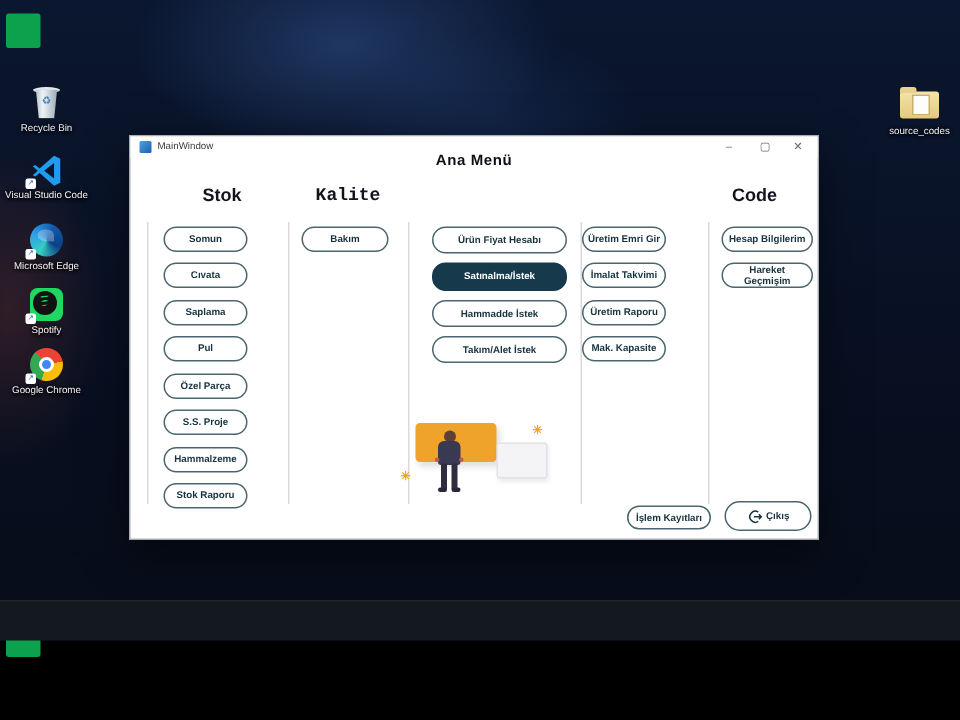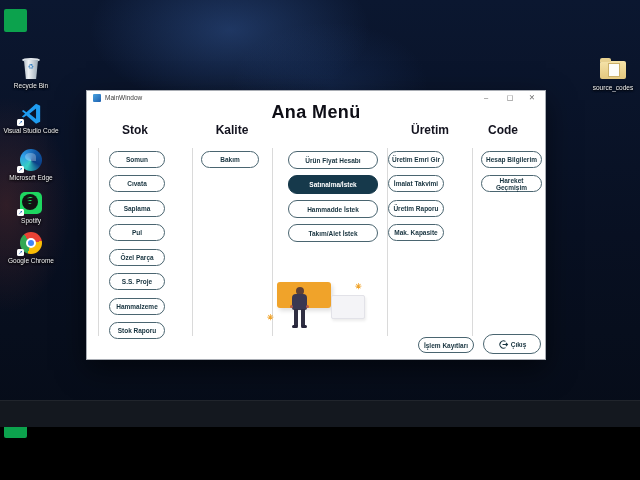--- a/index.html
+++ b/index.html
@@ -58,21 +58,21 @@
   
   #appwin{position:absolute;left:86px;top:90px;width:460px;height:270px;background:#fff;
     border:1px solid #a9adb4;box-shadow:0 10px 26px rgba(0,0,0,.5);}
   #titlebar{position:absolute;left:0;top:0;width:100%;height:14px;background:#fff;}
   #titleicon{position:absolute;left:6px;top:3px;width:8px;height:8px;border-radius:1px;
     background:linear-gradient(135deg,#4aa3e0,#1d5fae);}
   #titletext{position:absolute;left:18px;top:3px;font-size:6.5px;color:#3c3c3c;}
   .winctl{position:absolute;top:0;width:22px;height:14px;text-align:center;font-size:7.5px;
     line-height:14px;color:#6b6b6b;}
   #heading{position:absolute;left:0;top:11px;width:100%;text-align:center;
-    font-size:18px;font-weight:bold;color:#0e0e16;letter-spacing:.4px;}
+    font-size:10px;font-weight:bold;color:#0e0e16;letter-spacing:.4px;}
   .hdr{position:absolute;top:32px;text-align:center;font-size:12px;font-weight:bold;color:#13131f;}
   .vline{position:absolute;top:57px;height:188px;width:1px;background:#dadada;}
   .btn{position:absolute;display:flex;align-items:center;justify-content:center;text-align:center;
     background:#fff;border:1px solid #4a6570;border-radius:9px;
     font-size:6.5px;font-weight:bold;color:#17333f;padding:1px 2px;line-height:7px;}
   .btn.active{background:#16394b;color:#fff;border-color:#16394b;}
   
   .board{position:absolute;left:190px;top:191px;width:54px;height:26px;background:#f0a32a;
     border-radius:3px;box-shadow:2px 3px 4px rgba(0,0,0,.12);}
   .card{position:absolute;left:244px;top:204px;width:34px;height:24px;background:#f4f4f7;
@@ -156,23 +156,22 @@
       <div id="titlebar">
         <div id="titleicon"></div>
         <div id="titletext">MainWindow</div>
         <div class="winctl" style="right:48px;">–</div>
         <div class="winctl" style="right:24px;">▢</div>
         <div class="winctl" style="right:2px;">✕</div>
       </div>
 
       <div id="heading">Ana Menü</div>
 
-      <div class="hdr" style="left:8px;width:80px;">Stok</div>
-      <div class="hdr" style="left:105px;width:80px;">Kalite</div>
-      <div class="hdr" style="left:287px;width:112px;">Üretim</div>
+      <div class="hdr" style="left:21px;width:80px;">Stok</div>
+      <div class="hdr" style="left:105px;width:80px;font-family:Liberation Mono, monospace;">Kalite</div>
       <div class="hdr" style="left:376px;width:80px;">Code</div>
 
       <div class="vline" style="left:11px;"></div>
       <div class="vline" style="left:105px;"></div>
       <div class="vline" style="left:185px;"></div>
       <div class="vline" style="left:300px;"></div>
       <div class="vline" style="left:385px;"></div>
 
       <div class="btn" style="left:22px;top:60px;width:56px;height:17px;">Somun</div>
       <div class="btn" style="left:22px;top:84px;width:56px;height:17px;">Cıvata</div>

